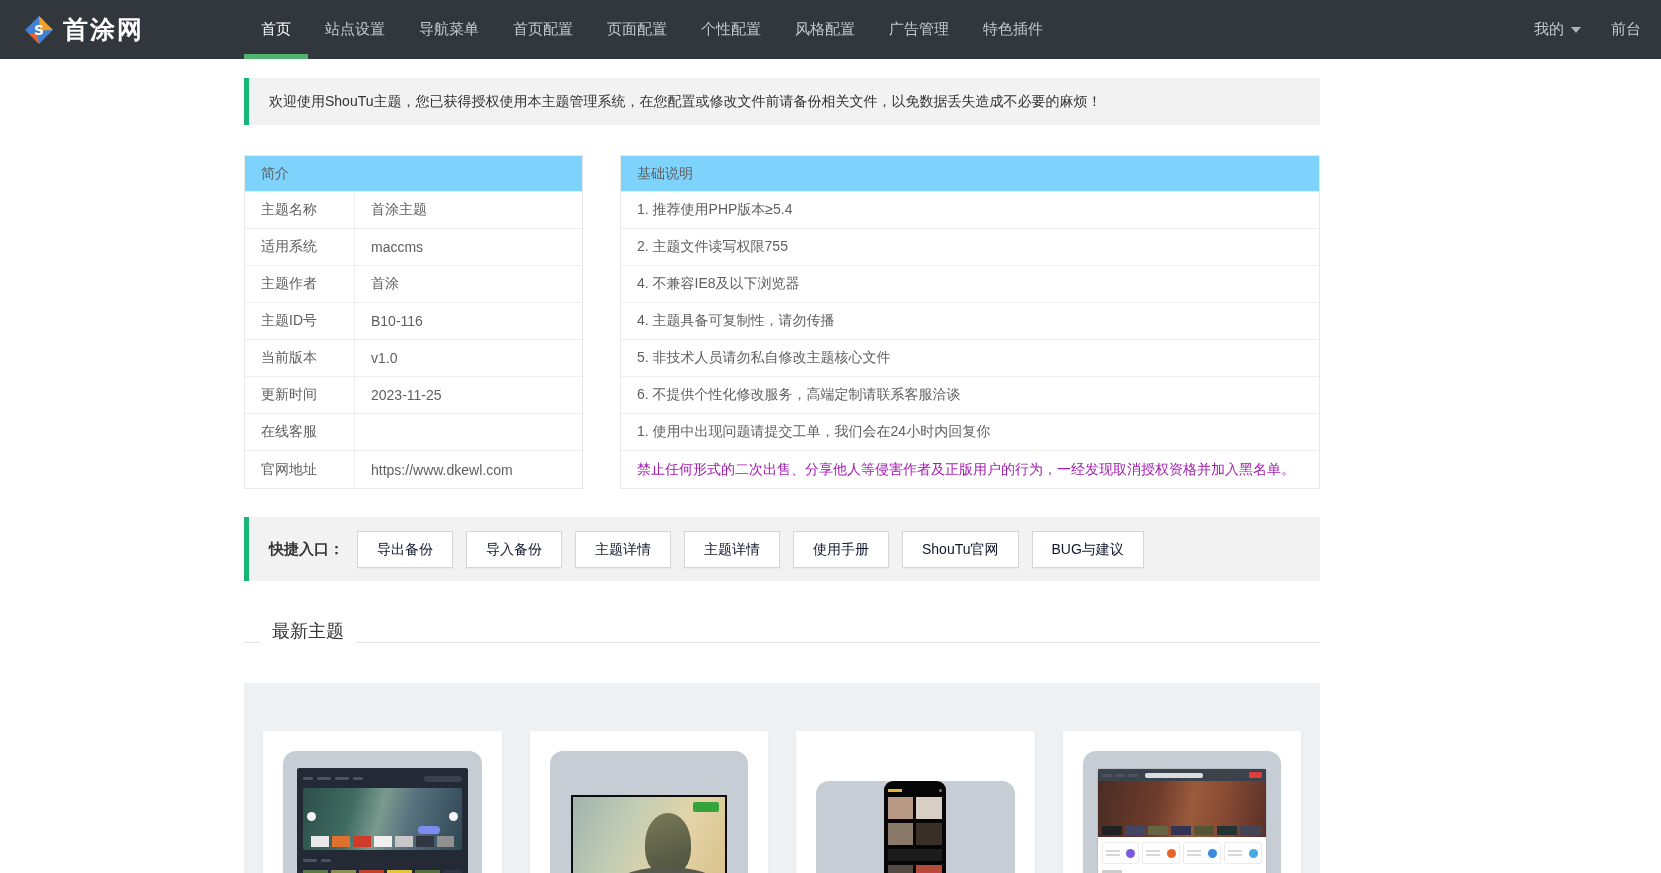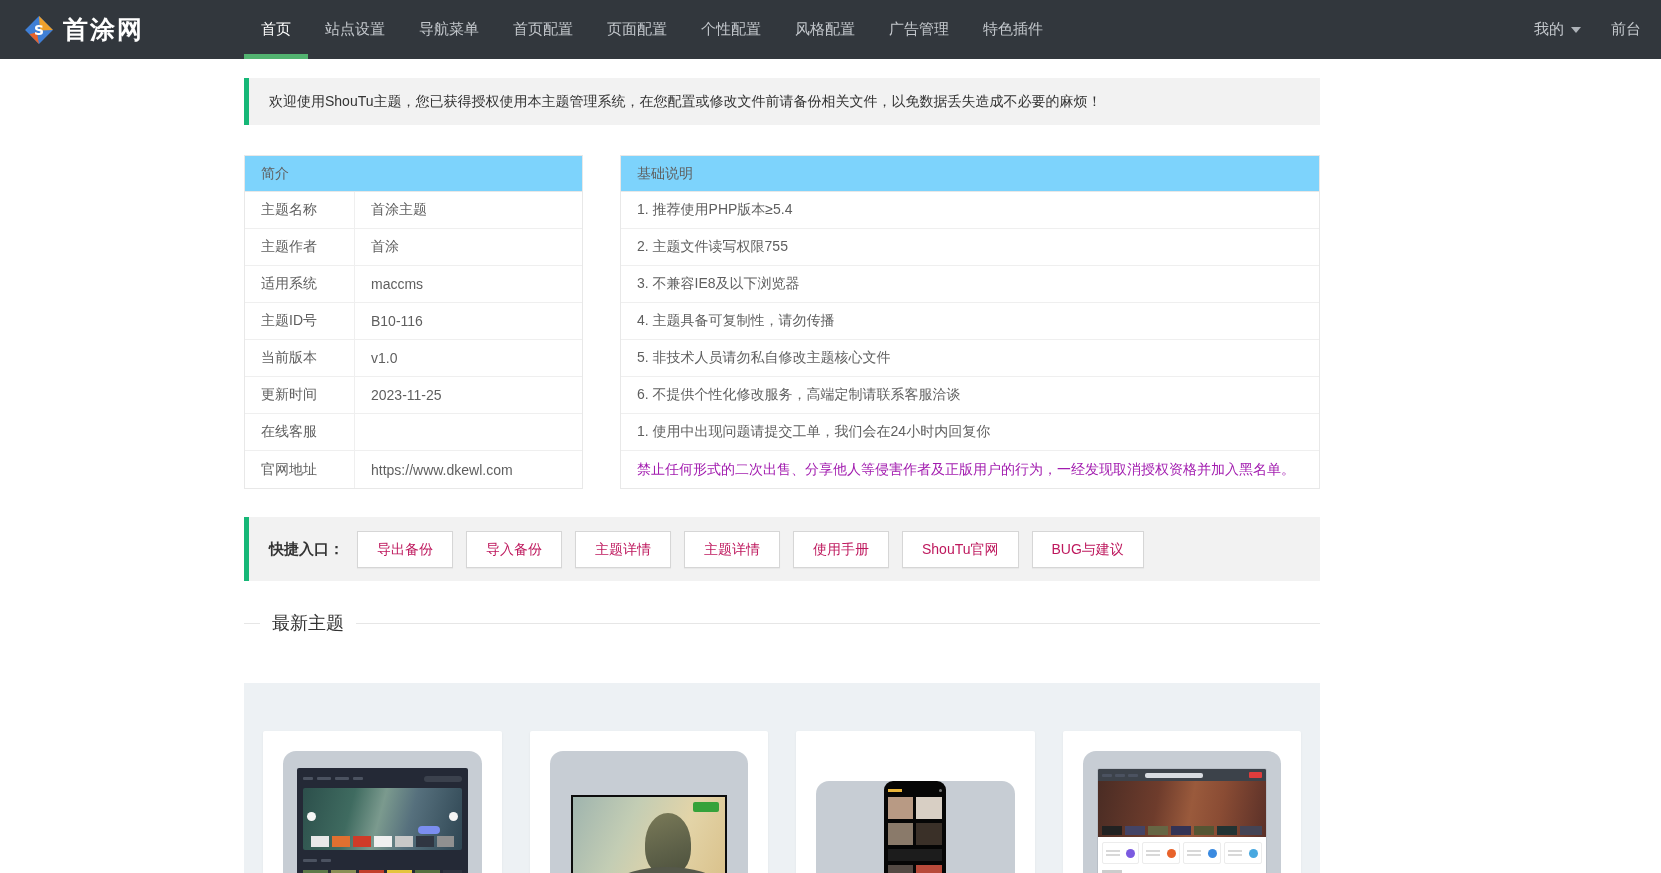--- a/index.html
+++ b/index.html
@@ -39,26 +39,26 @@
   .cell-value { flex:1; display:flex; align-items:center; padding:0 16px; color:#5f5f5f; }
   .note-row { height:37px; border-bottom:1px solid #efefef; display:flex; align-items:center;
     padding:0 16px; font-size:14px; color:#5f5f5f; }
   .note-row:last-child { border-bottom:none; }
   .note-row.warning { color:#a21caf; }
 
   
   .quick { margin-top:28px; height:64px; background:#f2f2f2; border-left:5px solid #16b777;
     display:flex; align-items:center; padding:0 20px; gap:13px; }
   .quick-label { font-size:15px; font-weight:bold; color:#333; }
-  .quick-btn { background:#fff; border:1px solid #d6d6d6; color:#be185d; font-size:14px; padding:0 19px;
+  .quick-btn { background:#fff; border:1px solid #d6d6d6; color:#0f172a; font-size:14px; padding:0 19px;
     height:37px; line-height:35px; cursor:pointer; box-shadow:0 1px 1px rgba(0,0,0,.04);
     font-family:"Liberation Sans","DejaVu Sans",sans-serif; }
 
   
-  .field-title { margin-top:22px; height:40px; display:flex; align-items:center; }
+  .field-title { margin-top:22px; height:40px; display:flex; align-items:flex-end; }
   .field-line { height:1px; background:#e6e6e6; }
   .line-short { width:16px; }
   .line-long { flex:1; }
   .field-legend { font-size:18px; color:#333; padding:0 12px; }
 
   
   .themes-section { margin-top:40px; background:#edf1f4; padding:48px 19px 40px; display:flex; gap:28px; height:400px; }
   .theme-card { width:240px; background:#fff; border-radius:2px; box-shadow:0 1px 3px rgba(0,0,0,.05);
     padding:20px 20px; height:560px; cursor:pointer; }
   .mock { background:#c7cdd4; border-radius:13px; height:460px; }
@@ -165,26 +165,26 @@
 
   <div class="panels">
 
     <div class="panel panel-intro">
       <div class="panel-header">简介</div>
       <div class="row">
         <div class="cell-label">主题名称</div>
         <div class="cell-value">首涂主题</div>
       </div>
       <div class="row">
+        <div class="cell-label">适用系统</div>
+        <div class="cell-value">maccms</div>
+      </div>
+      <div class="row">
         <div class="cell-label">主题作者</div>
         <div class="cell-value">首涂</div>
-      </div>
-      <div class="row">
-        <div class="cell-label">适用系统</div>
-        <div class="cell-value">maccms</div>
       </div>
       <div class="row">
         <div class="cell-label">主题ID号</div>
         <div class="cell-value">B10-116</div>
       </div>
       <div class="row">
         <div class="cell-label">当前版本</div>
         <div class="cell-value">v1.0</div>
       </div>
       <div class="row">
@@ -197,21 +197,21 @@
       <div class="row">
         <div class="cell-label">官网地址</div>
         <div class="cell-value">https://www.dkewl.com</div>
       </div>
     </div>
 
     <div class="panel panel-notes">
       <div class="panel-header">基础说明</div>
       <div class="note-row">1. 推荐使用PHP版本≥5.4</div>
       <div class="note-row">2. 主题文件读写权限755</div>
-      <div class="note-row">3. 不兼容IE8及以下浏览器</div>
+      <div class="note-row">4. 不兼容IE8及以下浏览器</div>
       <div class="note-row">4. 主题具备可复制性，请勿传播</div>
       <div class="note-row">5. 非技术人员请勿私自修改主题核心文件</div>
       <div class="note-row">6. 不提供个性化修改服务，高端定制请联系客服洽谈</div>
       <div class="note-row">1. 使用中出现问题请提交工单，我们会在24小时内回复你</div>
       <div class="note-row warning">禁止任何形式的二次出售、分享他人等侵害作者及正版用户的行为，一经发现取消授权资格并加入黑名单。</div>
     </div>
 
   </div>
 
   <div class="quick">

